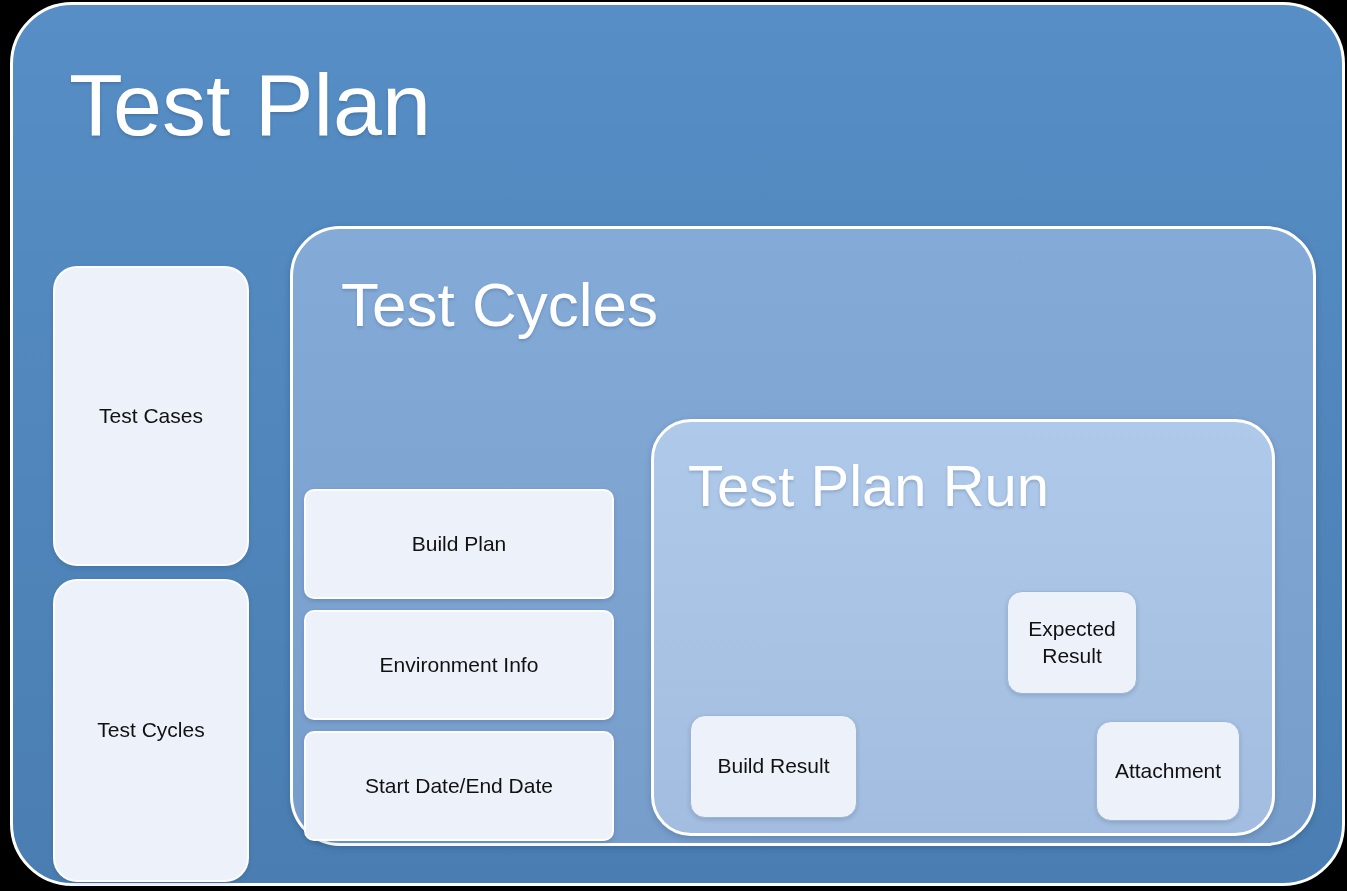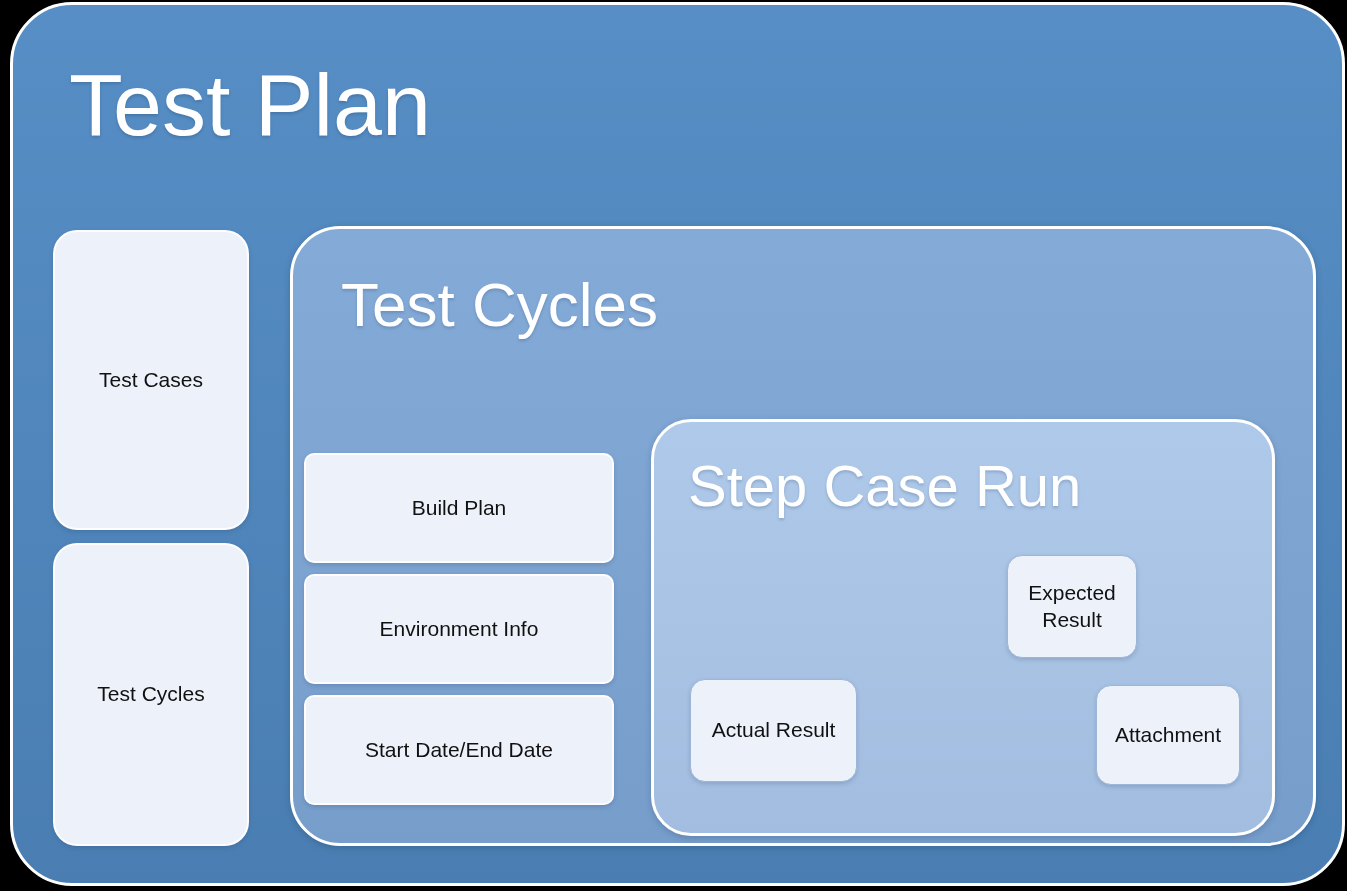--- a/index.html
+++ b/index.html
@@ -40,20 +40,21 @@
     white-space:nowrap;
   }
 
   .light-card{
     background:var(--card-fill);
     border:2px solid rgba(255,255,255,0.85);
     display:flex;align-items:center;justify-content:center;
     color:var(--card-text);
     font-size:21px;line-height:1.25;text-align:center;
     box-shadow:0 2px 4px rgba(25,50,85,0.18);
+    margin-top:36px;
   }
 
   .left-card-1{position:absolute;left:40px;top:225px;width:196px;height:300px;border-radius:24px;}
   .left-card-2{position:absolute;left:40px;top:538px;width:196px;height:303px;border-radius:24px;}
 
   .cycles-box{
     position:absolute;left:277px;top:221px;width:1026px;height:620px;
     border:3px solid var(--box-border);
     border-radius:50px;
     background:linear-gradient(to bottom,var(--cycles-fill-top),var(--cycles-fill-bottom));
@@ -124,29 +125,29 @@
       <div class="light-card info-card info-card-1">
         <span>Environment Info</span>
       </div>
 
       <div class="light-card info-card info-card-2">
         <span>Start Date/End Date</span>
       </div>
 
       <div class="run-box">
 
-        <div class="run-title">Step Case Run</div>
+        <div class="run-title">Test Plan Run</div>
 
 
         <div class="light-card run-card run-card-expected-result">
           <span>Expected Result</span>
         </div>
 
         <div class="light-card run-card run-card-actual-result">
-          <span>Actual Result</span>
+          <span>Build Result</span>
         </div>
 
 
         <div class="light-card run-card run-card-attachment">
           <span>Attachment</span>
         </div>
 
       </div>
     </div>
   </div>

